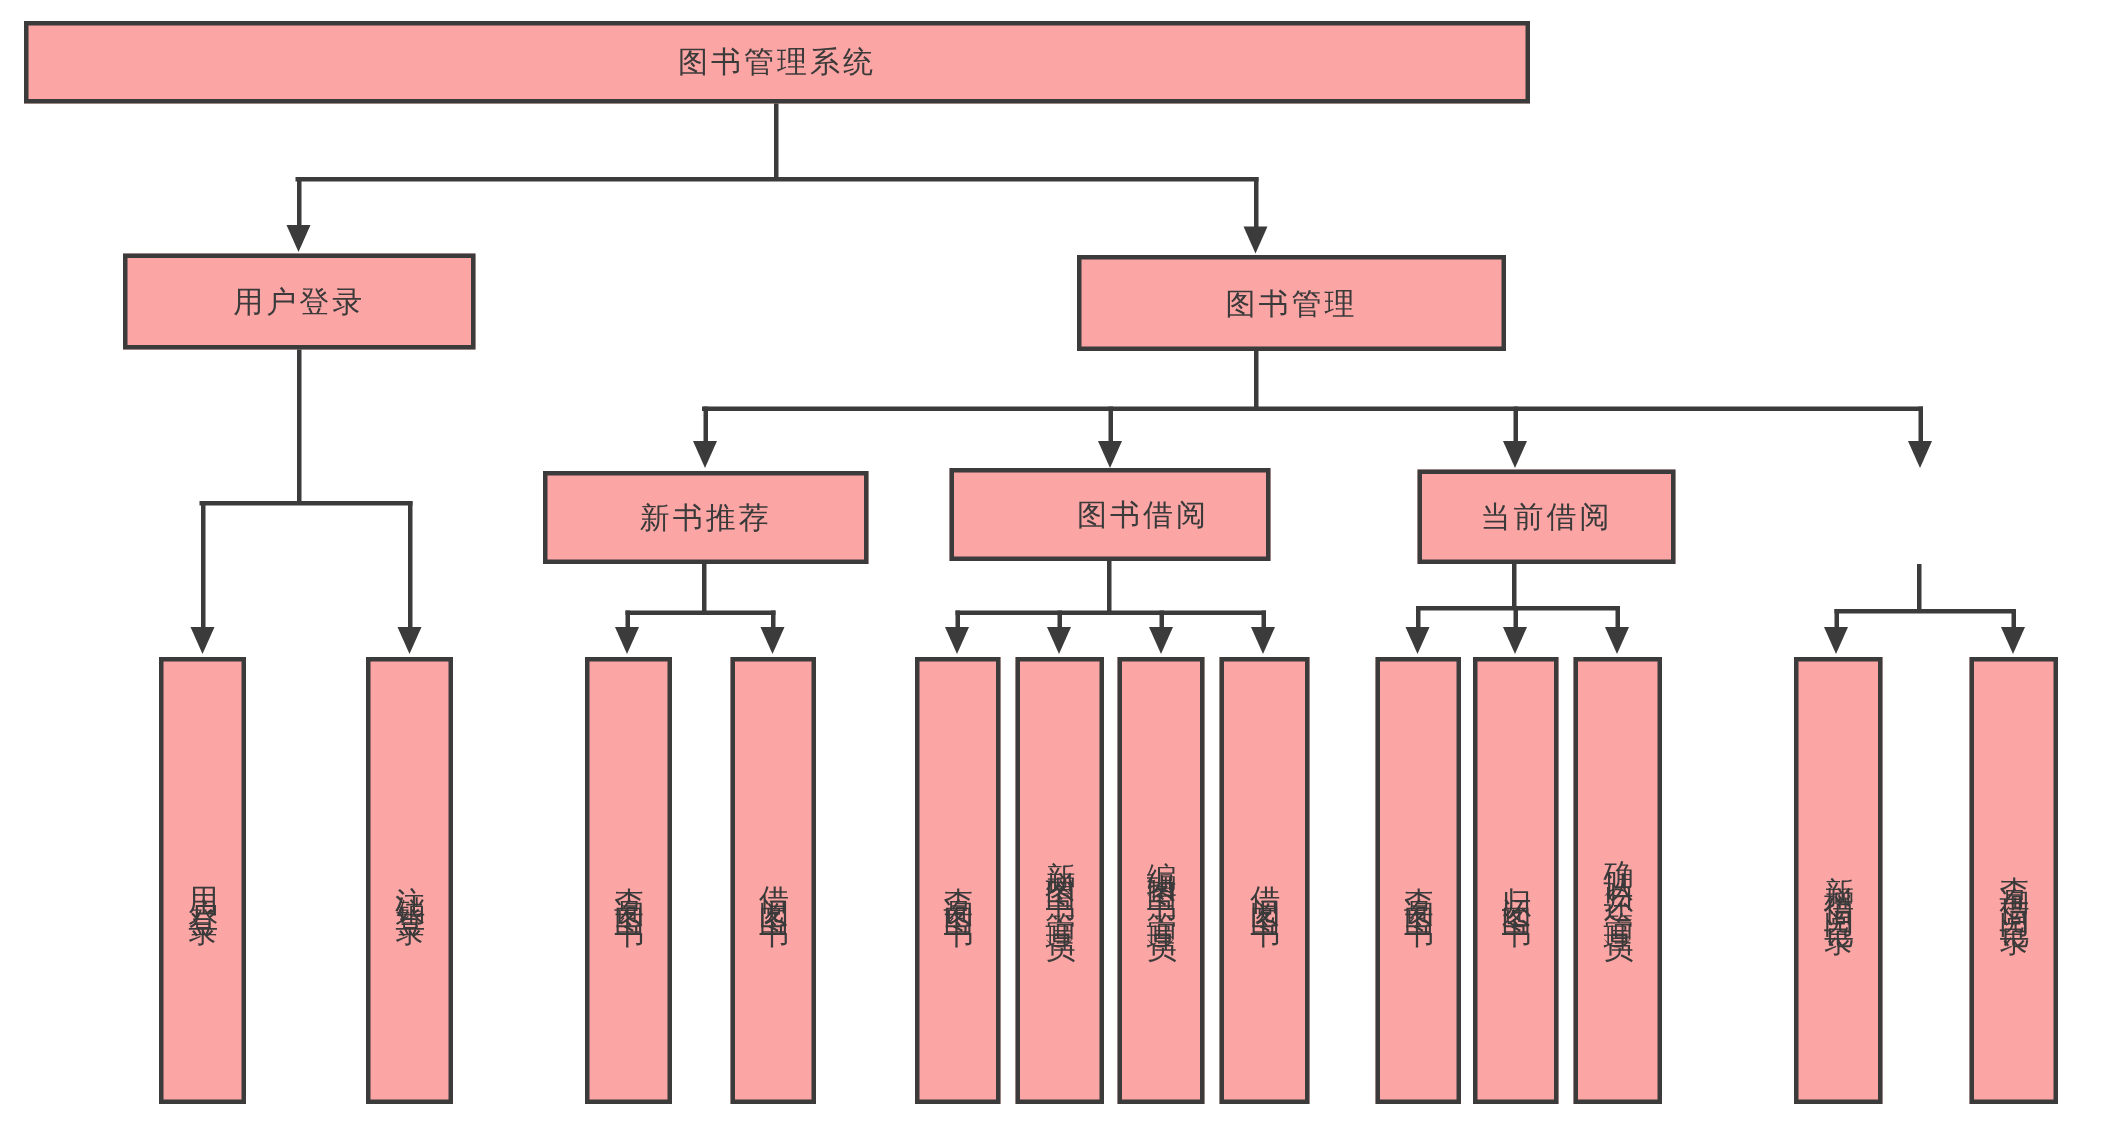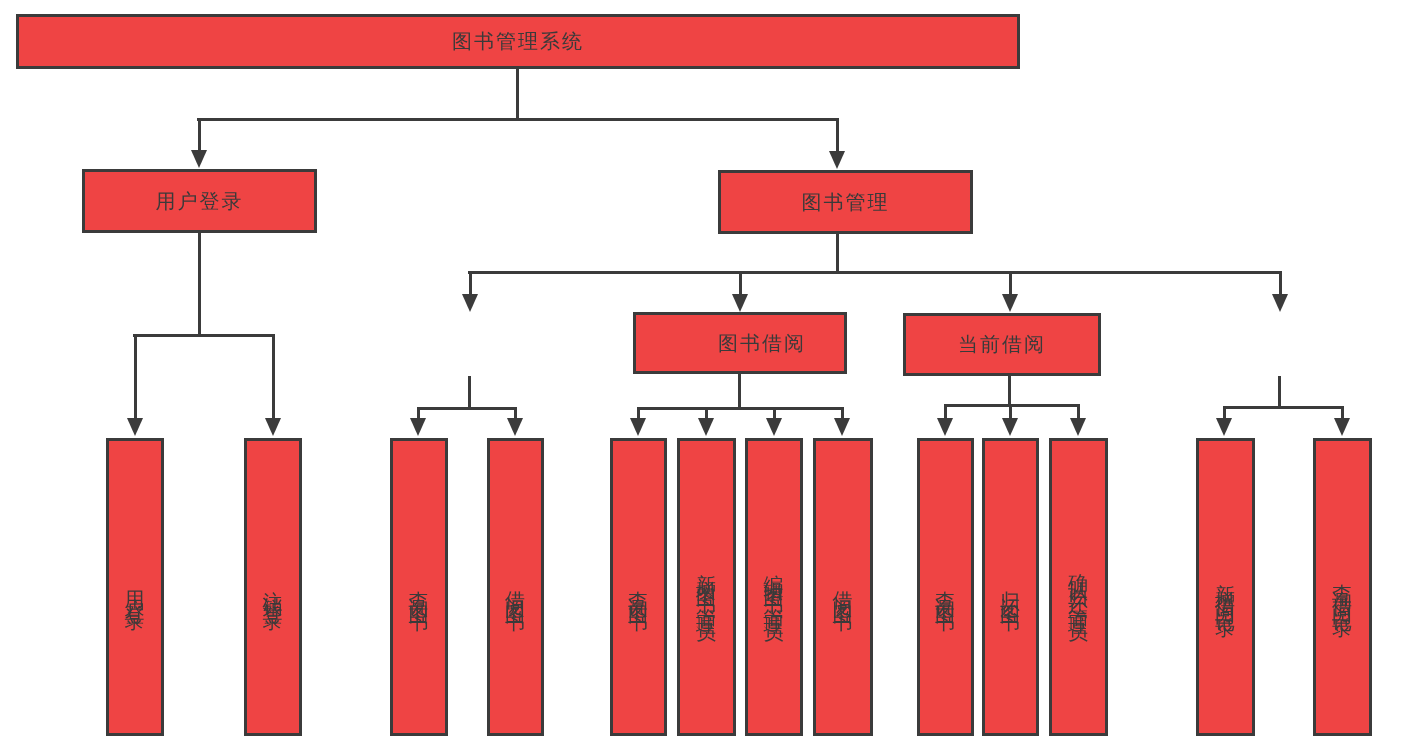--- a/index.html
+++ b/index.html
@@ -14,21 +14,21 @@
     width: 1405px;
     height: 747px;
     background: var(--background);
     font-family: "Liberation Sans", "DejaVu Sans", sans-serif;
     overflow: hidden;
   }
   .box {
     position: absolute;
     box-sizing: border-box;
     border: 3px solid var(--line);
-    background: #ef4444;
+    background: #fca5a5;
     color: var(--text);
     display: flex;
     align-items: center;
     justify-content: center;
     text-align: center;
   }
   .hbox { font-size: 20px; letter-spacing: 2px; }
   .vbox {
     writing-mode: vertical-rl;
     text-orientation: mixed;
@@ -65,42 +65,43 @@
   <div class="box hbox" style="left:16px; top:14px; width:1004px; height:55px;">图书管理系统</div>
 
   <div class="vl" style="left:516px; top:69px; height:49px;"></div>
   <div class="hl" style="left:197px; top:118px; width:642px;"></div>
   <div class="vl" style="left:198px; top:118px; height:33px;"></div>
   <div class="ah" style="left:191px; top:150px;"></div>
   <div class="vl" style="left:836px; top:118px; height:34px;"></div>
   <div class="ah" style="left:829px; top:151px;"></div>
 
   <div class="box hbox" style="left:82px; top:169px; width:235px; height:64px;">用户登录</div>
-  <div class="box hbox" style="left:718px; top:170px; width:255px; height:64px;">图书管理</div>
+  <div class="box hbox" style="left:718px; top:170px; width:286px; height:64px;">图书管理</div>
 
   <div class="vl" style="left:198px; top:233px; height:102px;"></div>
   <div class="hl" style="left:133px; top:334px; width:142px;"></div>
   <div class="vl" style="left:134px; top:334px; height:85px;"></div>
   <div class="ah" style="left:127px; top:418px;"></div>
   <div class="vl" style="left:272px; top:334px; height:85px;"></div>
   <div class="ah" style="left:265px; top:418px;"></div>
 
   <div class="vl" style="left:836px; top:234px; height:38px;"></div>
   <div class="hl" style="left:468px; top:271px; width:814px;"></div>
   <div class="vl" style="left:469px; top:271px; height:24px;"></div>
   <div class="ah" style="left:462px; top:294px;"></div>
   <div class="vl" style="left:739px; top:271px; height:24px;"></div>
   <div class="ah" style="left:732px; top:294px;"></div>
   <div class="vl" style="left:1009px; top:271px; height:24px;"></div>
   <div class="ah" style="left:1002px; top:294px;"></div>
   <div class="vl" style="left:1279px; top:271px; height:24px;"></div>
   <div class="ah" style="left:1272px; top:294px;"></div>
 
+  <div class="box hbox" style="left:362px; top:314px; width:217px; height:62px;">新书推荐</div>
   <div class="box hbox" style="left:633px; top:312px; width:214px; height:62px;padding-left:44px;">图书借阅</div>
-  <div class="box hbox" style="left:903px; top:313px; width:198px; height:63px;">当前借阅</div>
+  <div class="box hbox" style="left:945px; top:313px; width:172px; height:63px;">当前借阅</div>
 
   <div class="vl" style="left:468px; top:376px; height:32px;"></div>
   <div class="hl" style="left:417px; top:407px; width:100px;"></div>
   <div class="vl" style="left:417px; top:407px; height:12px;"></div>
   <div class="ah" style="left:410px; top:418px;"></div>
   <div class="vl" style="left:514px; top:407px; height:12px;"></div>
   <div class="ah" style="left:507px; top:418px;"></div>
 
   <div class="vl" style="left:738px; top:374px; height:34px;"></div>
   <div class="hl" style="left:637px; top:407px; width:207px;"></div>

